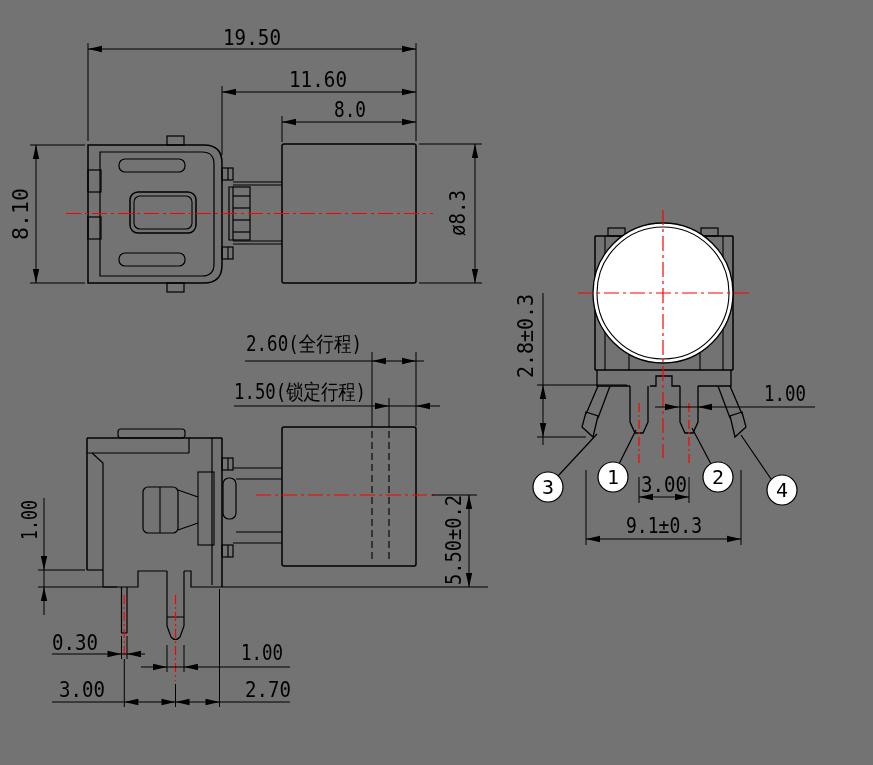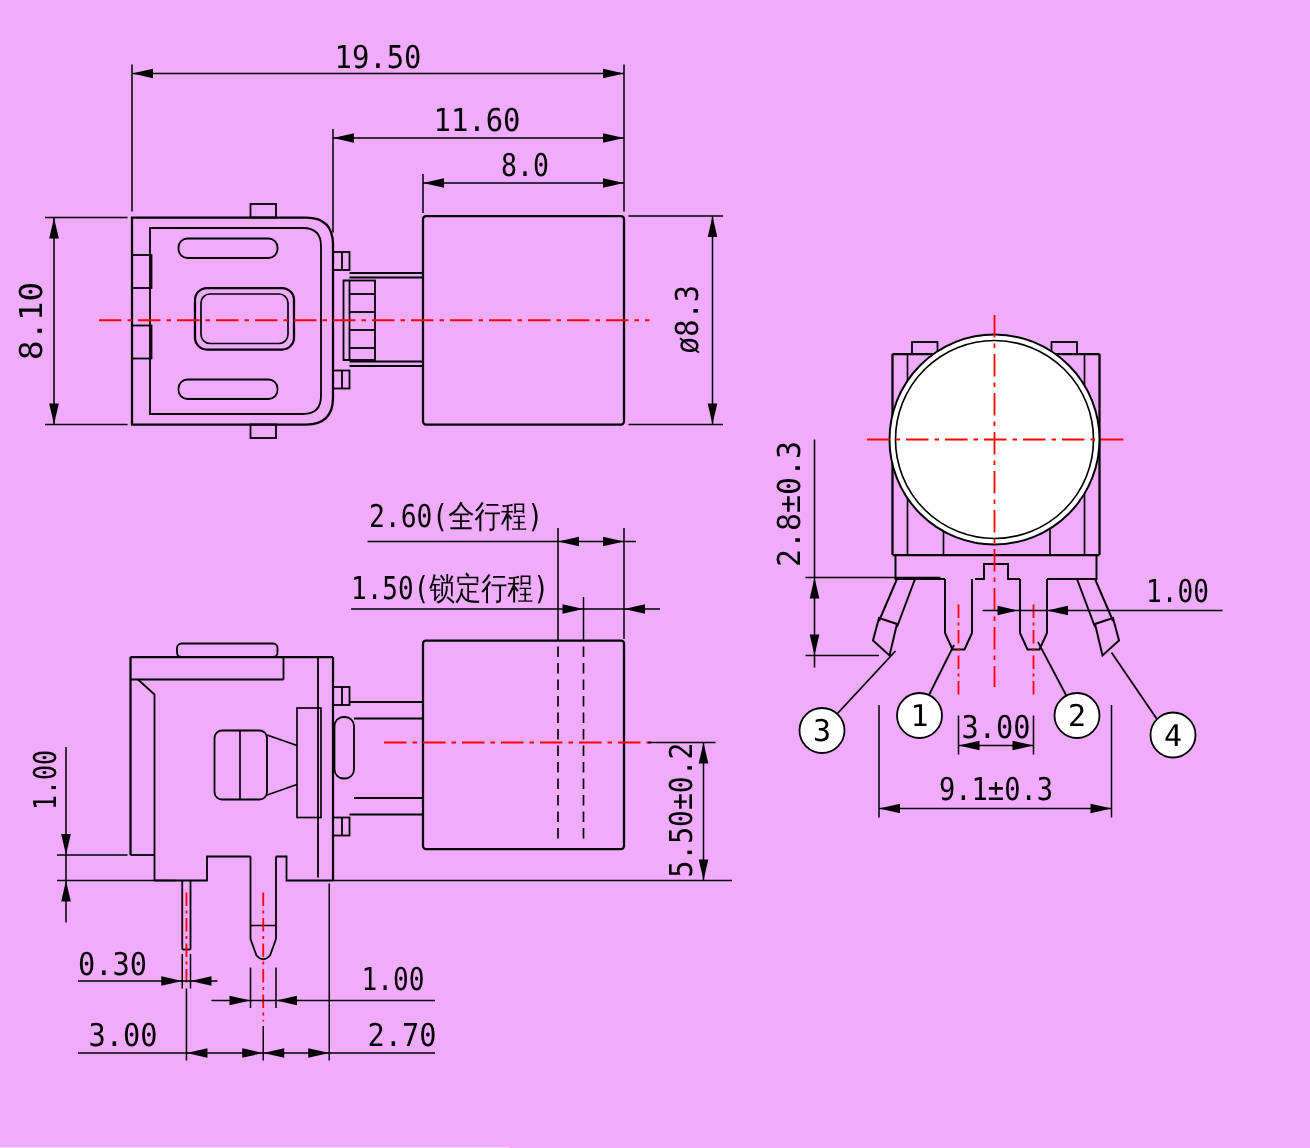--- a/index.html
+++ b/index.html
@@ -1,16 +1,16 @@
 <!DOCTYPE html>
 <html><head>
 <meta charset="utf-8">
 <style>
   html,body{margin:0;padding:0;background:#ffffff;}
-  .sheet{position:relative;width:873px;height:765px;background:#f0abfc;overflow:hidden;
+  .sheet{position:relative;width:873px;height:765px;background:#737373;overflow:hidden;
          font-family:"DejaVu Sans Mono","Liberation Mono",monospace;}
   svg{display:block}
   svg text{fill:#000;font-family:"DejaVu Sans Mono","Liberation Mono",monospace;}
   .dimtxt{font-size:21px;}
   .ballon{font-size:20px;}
 </style>
 </head>
 <body>
 
 <div class="sheet">

